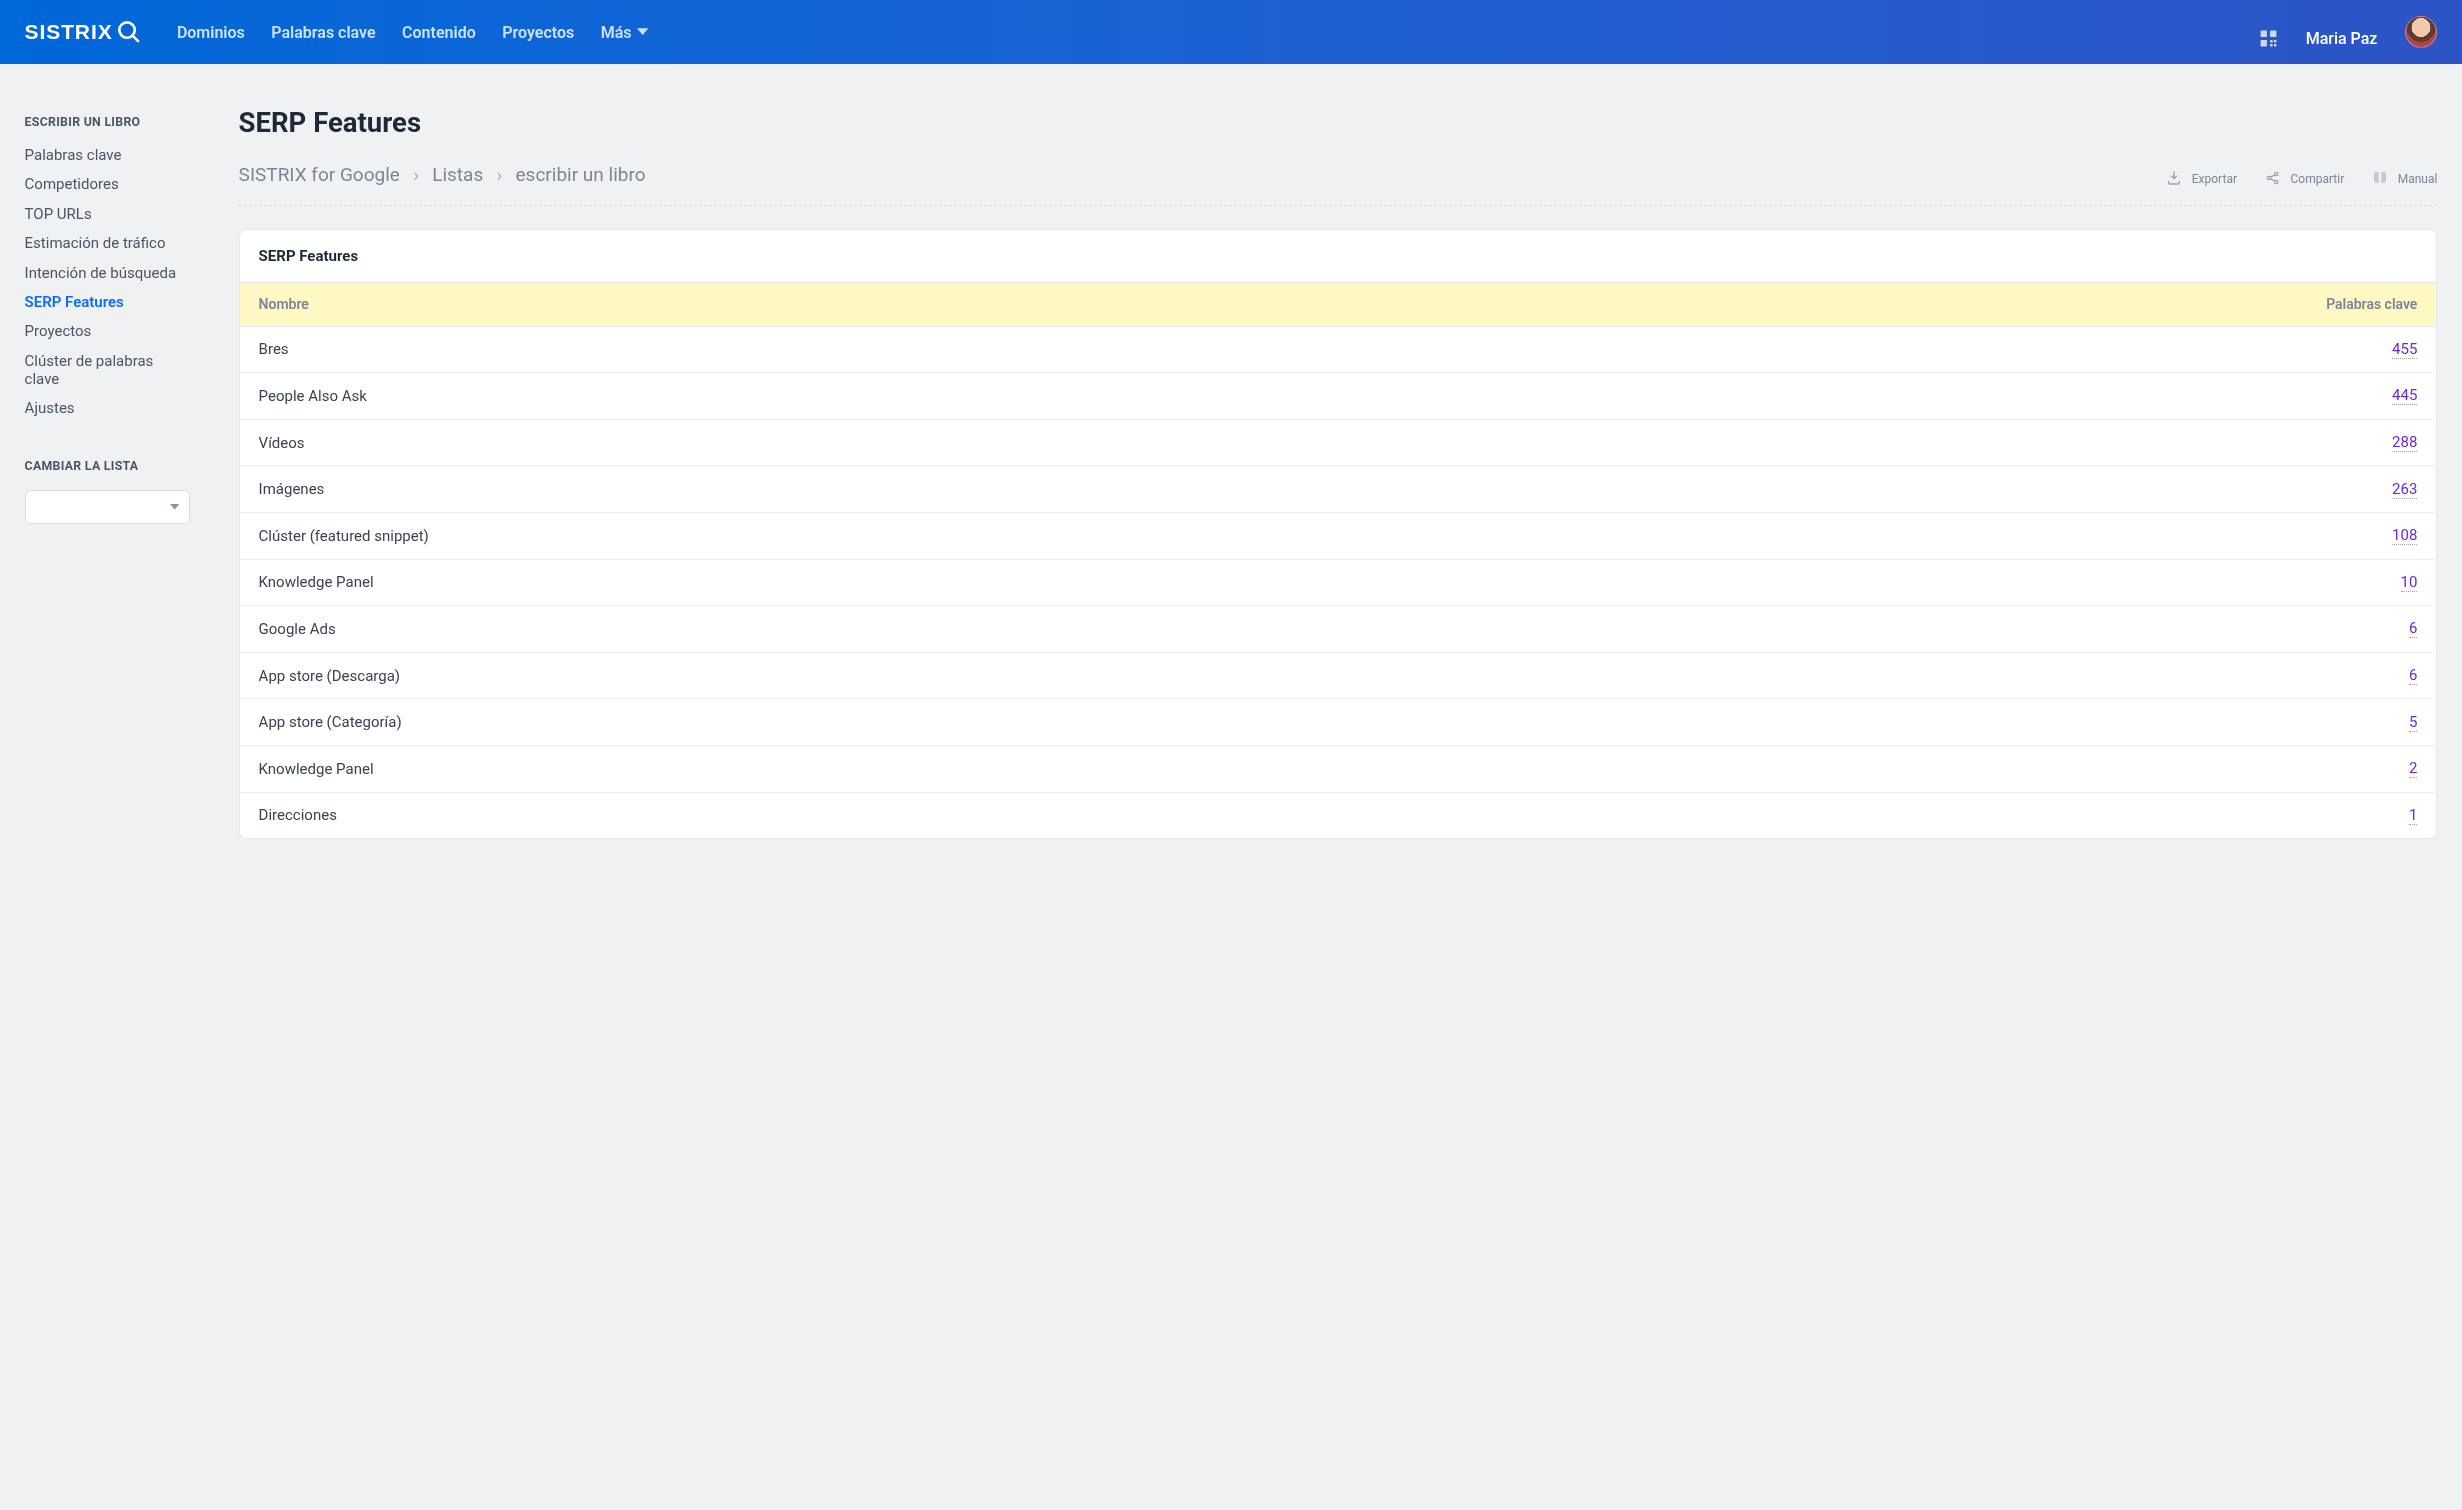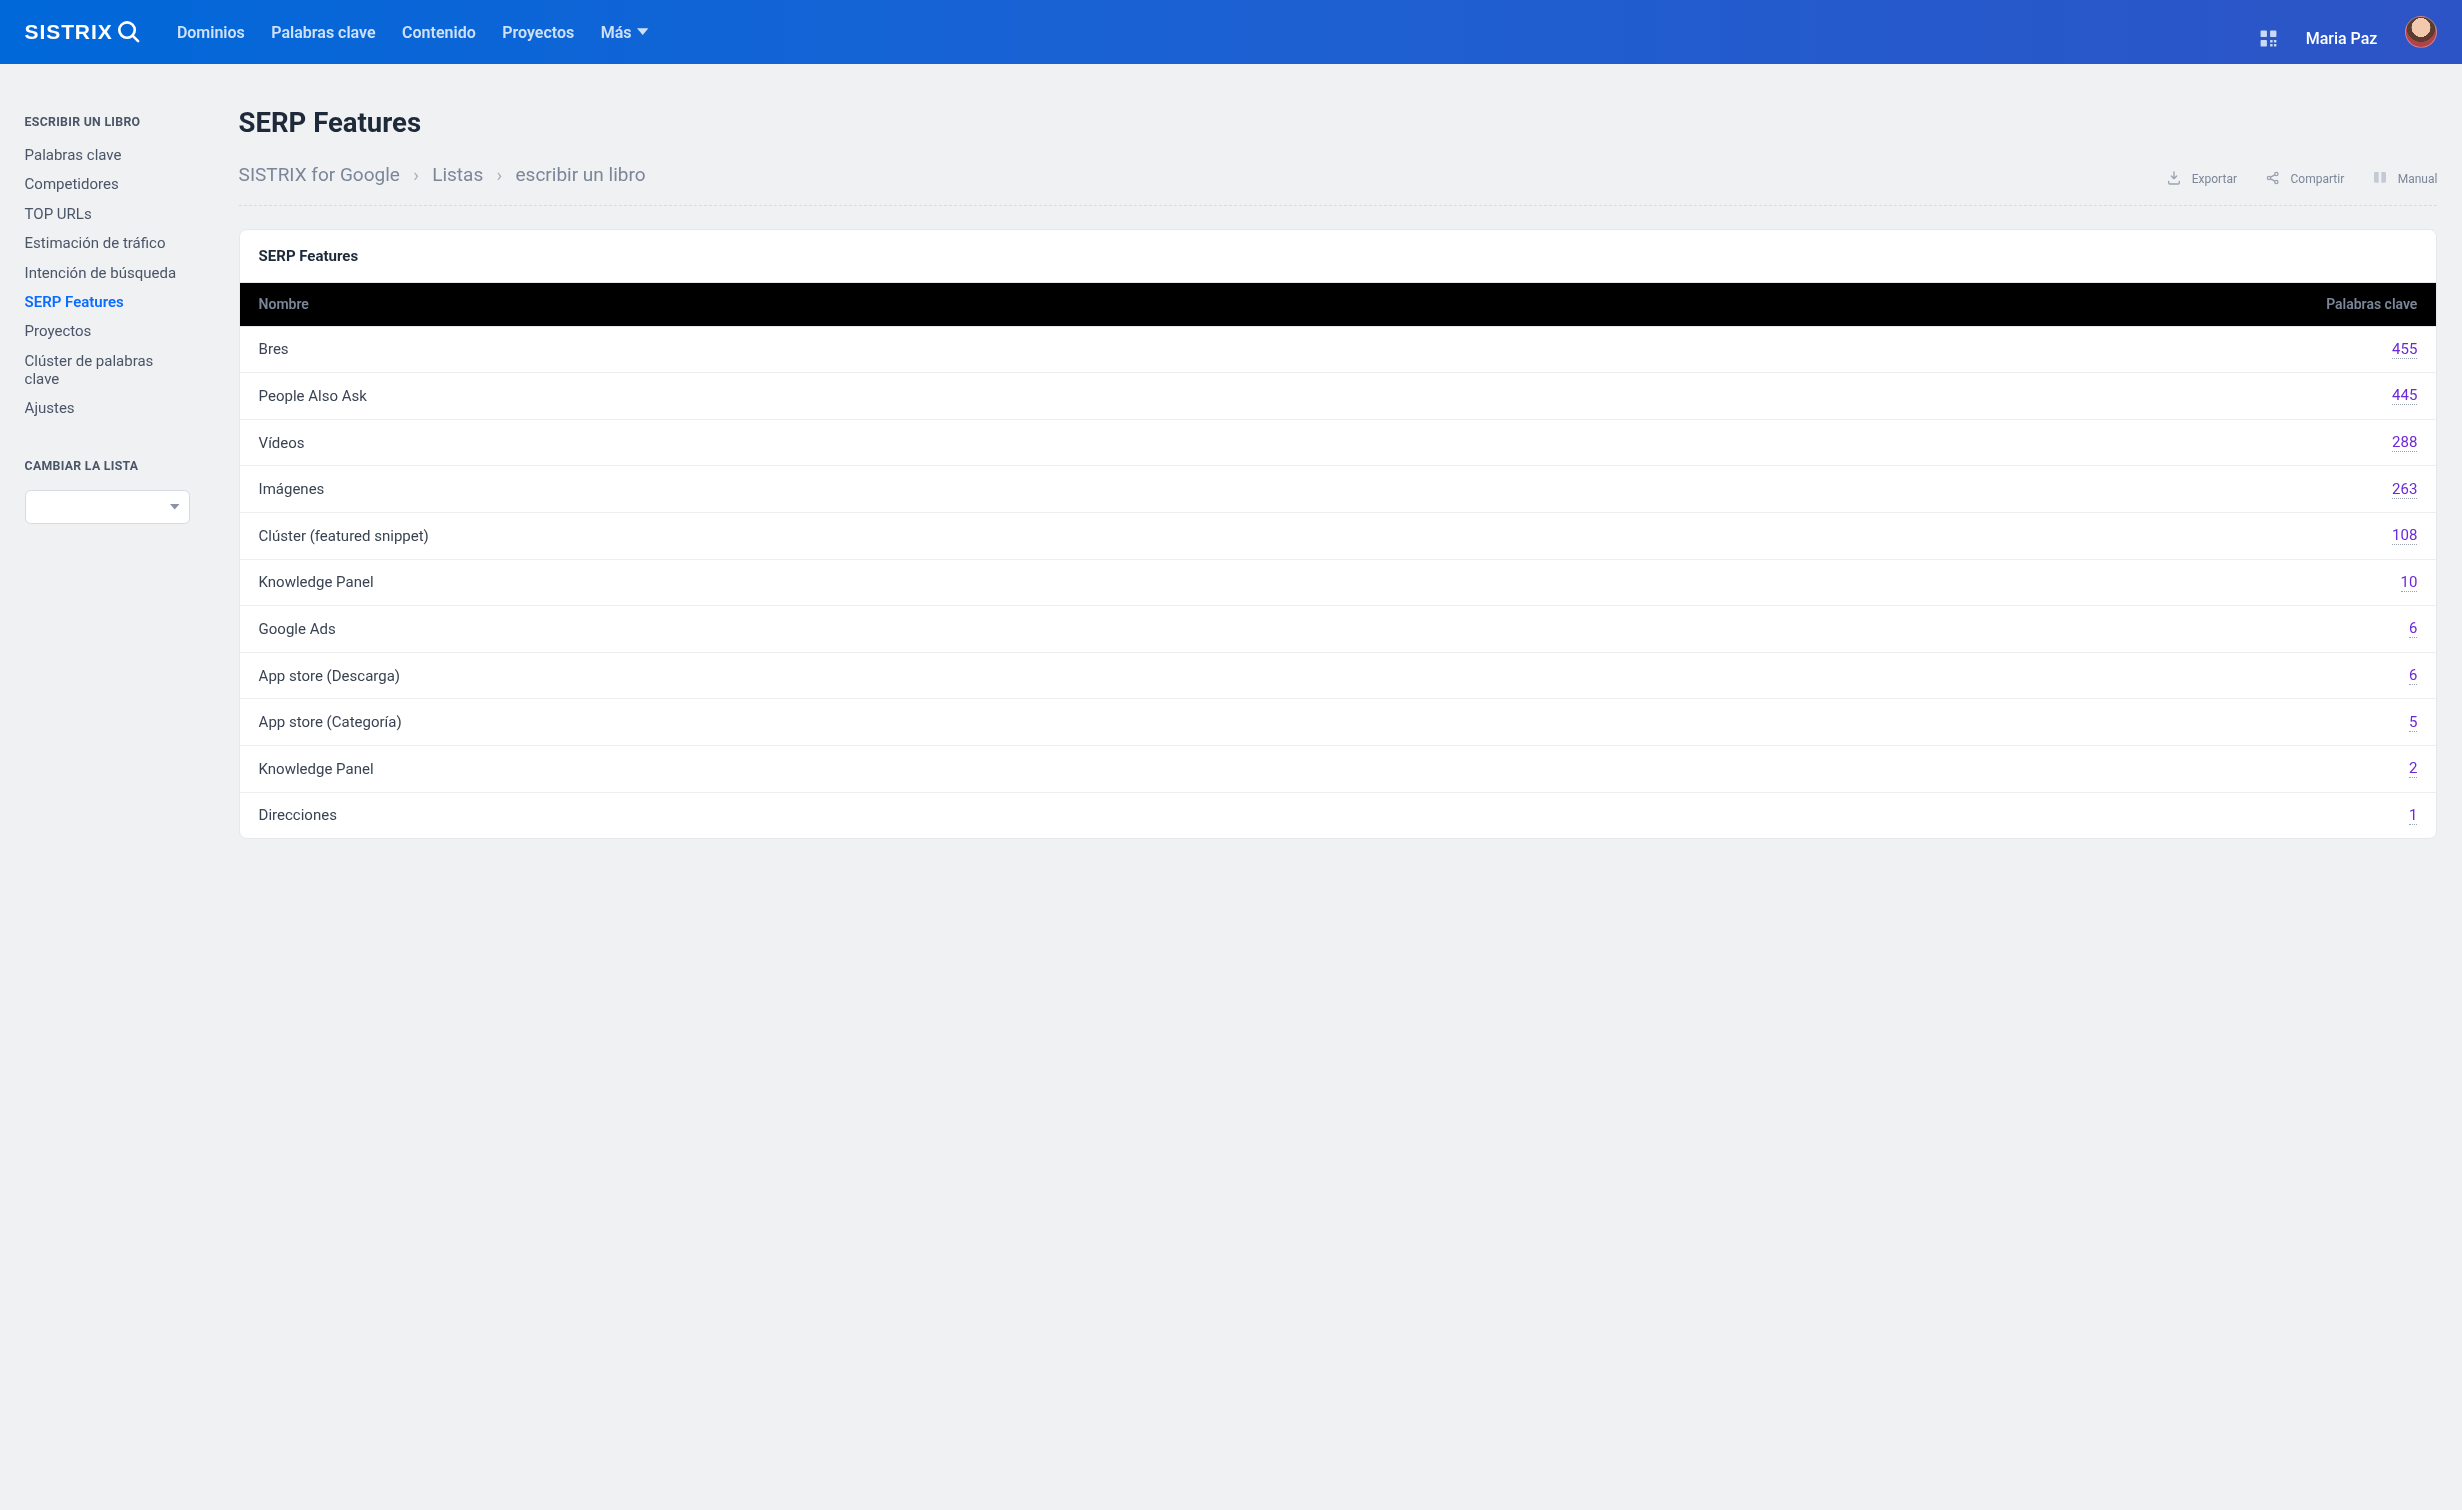--- a/index.html
+++ b/index.html
@@ -137,21 +137,21 @@
     font-size: 15px;
     border-bottom: 0.9px solid #e4e7ec;
   }
   .table-head, .table-row {
     display: flex;
     align-items: center;
     justify-content: space-between;
     padding: 13.3px 19px;
   }
   .table-head {
-    background: #000000;
+    background: #fef9c3;
     color: #7b8699;
     font-weight: 600;
     font-size: 14px;
     border-bottom: 0.9px solid #e4e7ec;
   }
   .table-row {
     border-bottom: 0.9px solid #eceef2;
     font-size: 15px;
     color: #3a4353;
   }

